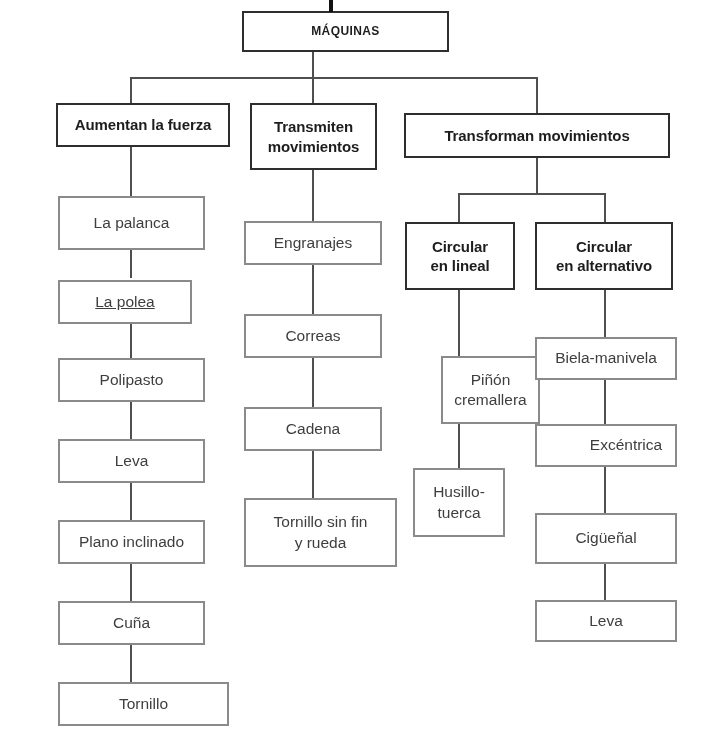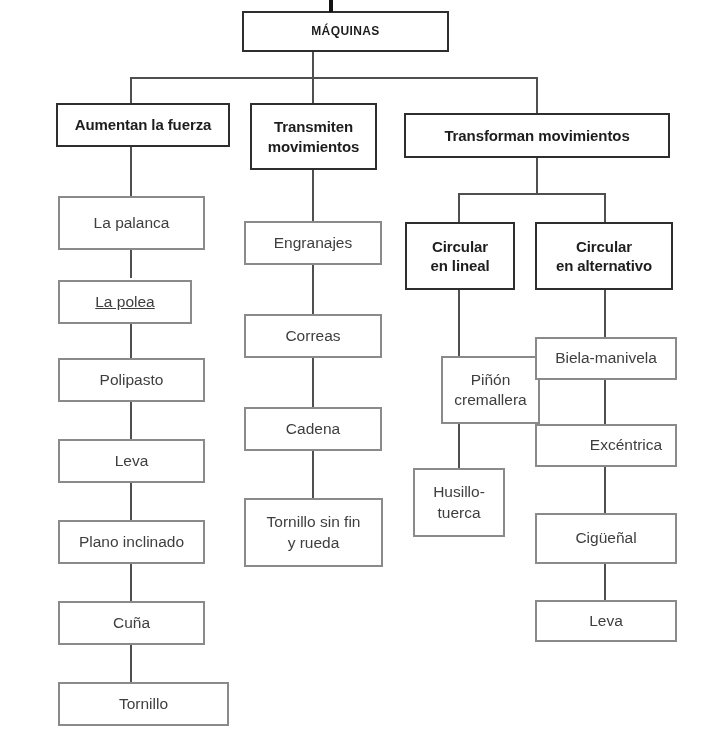--- a/index.html
+++ b/index.html
@@ -85,21 +85,21 @@
   </div>
   <div class="line vline" style="left:312px;top:265px;height:49px;"></div>
   <div class="box child-box" style="left:244px;top:314px;width:138px;height:44px;">
     <span>Correas</span>
   </div>
   <div class="line vline" style="left:312px;top:358px;height:49px;"></div>
   <div class="box child-box" style="left:244px;top:407px;width:138px;height:44px;">
     <span>Cadena</span>
   </div>
   <div class="line vline" style="left:312px;top:451px;height:47px;"></div>
-  <div class="box child-box" style="left:244px;top:498px;width:139px;height:69px;">
+  <div class="box child-box" style="left:244px;top:498px;width:153px;height:69px;">
     <span>Tornillo sin fin</span>
     <span>y rueda</span>
   </div>
 
   <div class="box header-box" style="left:404px;top:113px;width:266px;height:45px;">
     <span>Transforman movimientos</span>
   </div>
   <div class="line vline" style="left:536px;top:158px;height:36px;"></div>
   <div class="line hline" style="left:458px;top:193px;width:148px;"></div>
   <div class="line vline" style="left:458px;top:193px;height:29px;"></div>

